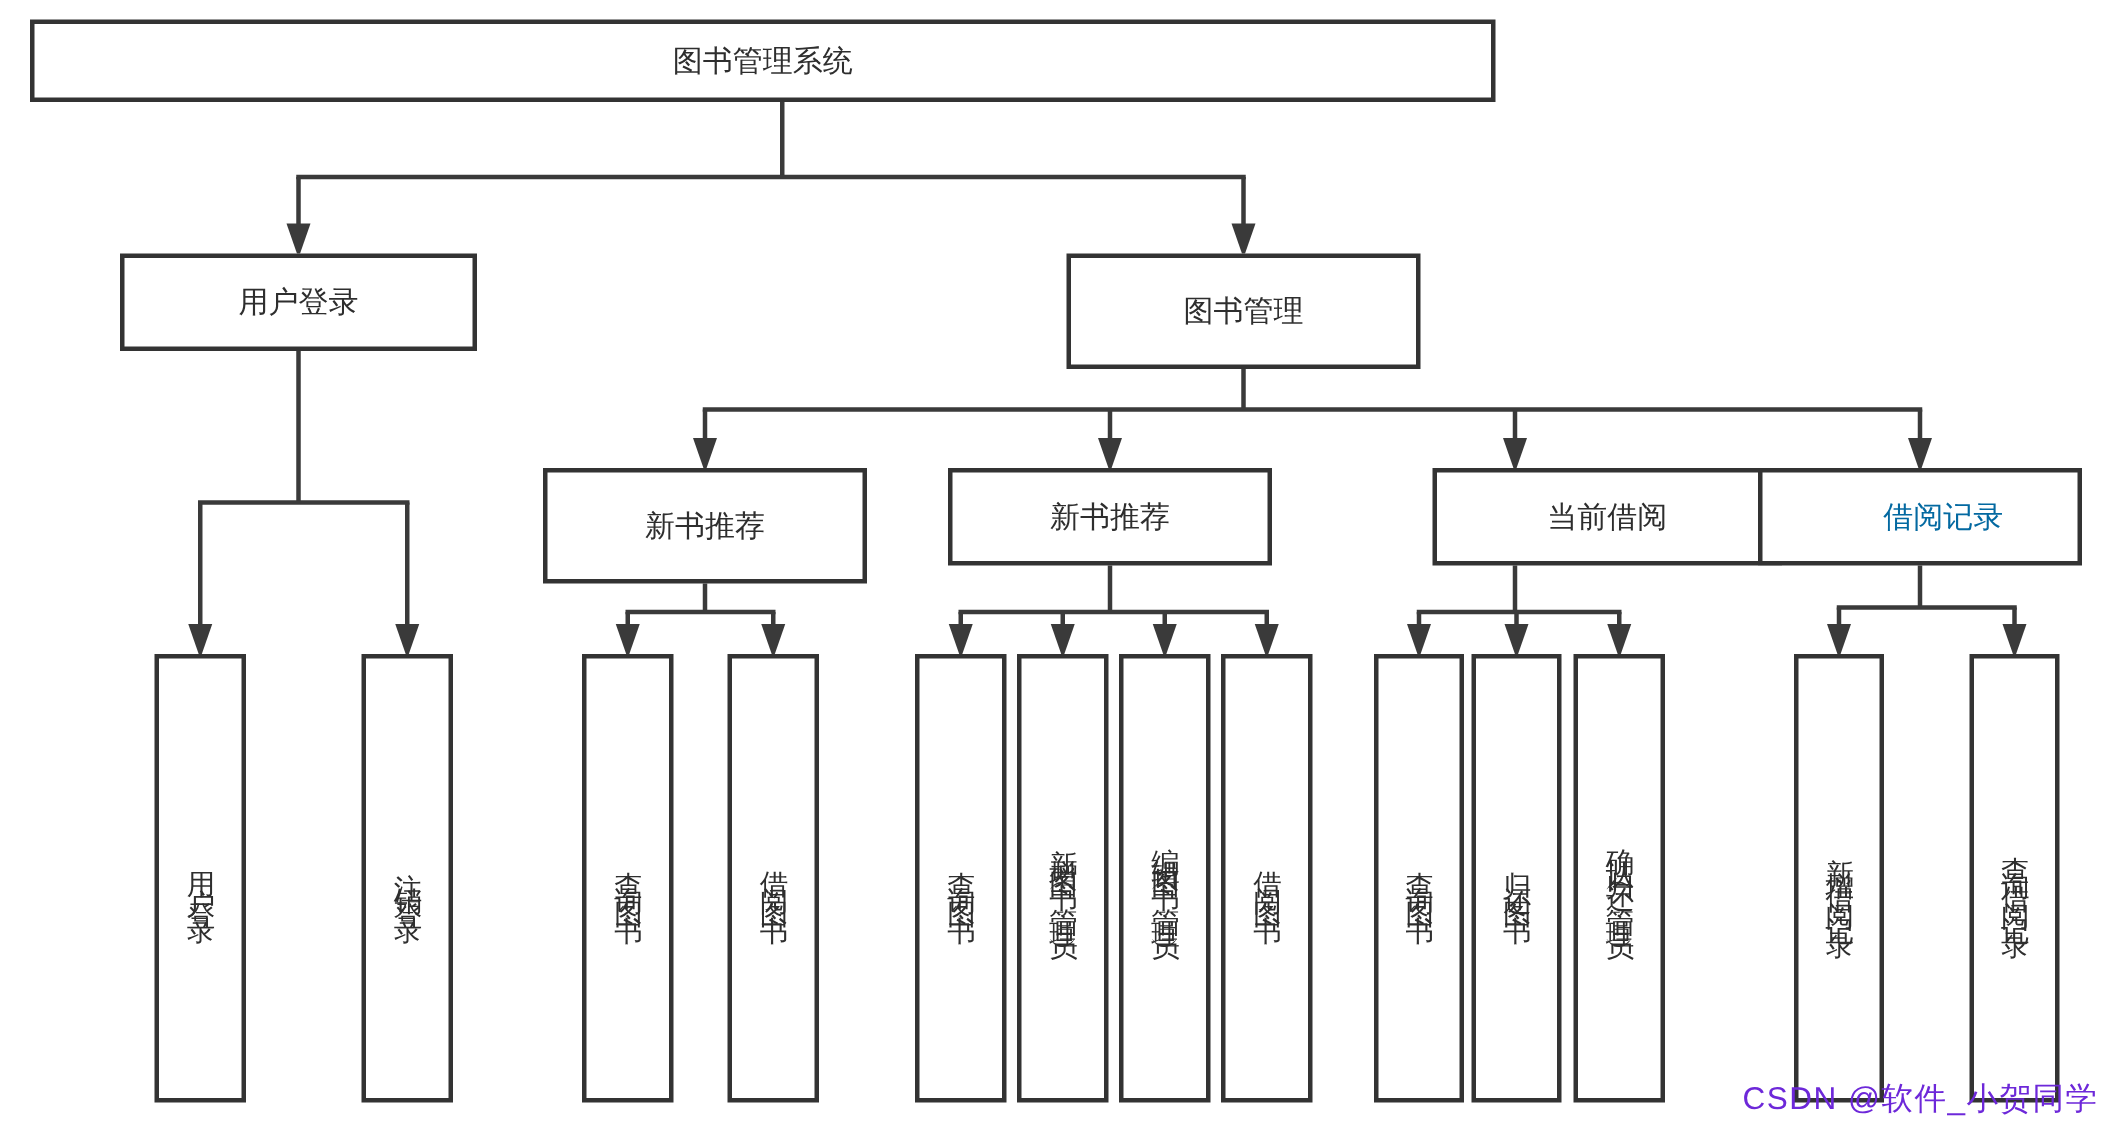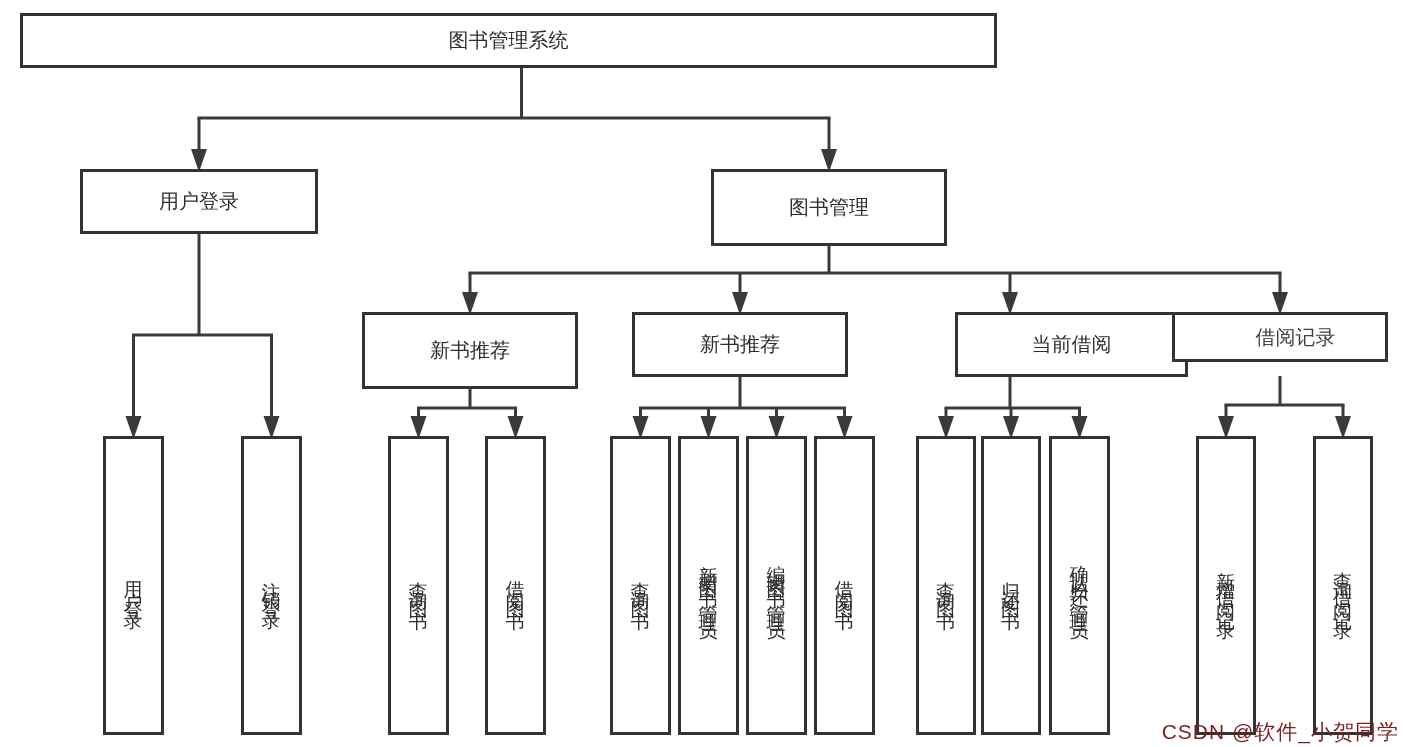--- a/index.html
+++ b/index.html
@@ -114,21 +114,21 @@
       </div>
       <div class="node" style="left: 362px; top: 312px; width: 216px; height: 77px; border-color: rgb(51, 51, 51); color: rgb(46, 46, 46);">
         <span>新书推荐</span>
       </div>
       <div class="node" style="left: 632px; top: 312px; width: 216px; height: 65px; border-color: rgb(51, 51, 51); color: rgb(46, 46, 46);">
         <span>新书推荐</span>
       </div>
       <div class="node" style="left: 955px; top: 312px; width: 233px; height: 65px; border-color: rgb(51, 51, 51); color: rgb(46, 46, 46);">
         <span>当前借阅</span>
       </div>
-      <div class="node" style="left: 1172px; top: 312px; width: 216px; height: 50px; border-color: rgb(51, 51, 51); color: #404040; padding-left: 31px;">
+      <div class="node" style="left: 1172px; top: 312px; width: 216px; height: 65px; border-color: rgb(51, 51, 51); color: #0369a1; padding-left: 31px;">
         <span>借阅记录</span>
       </div>
       <div class="node vertical" style="left: 103px; top: 436px; width: 61px; height: 299px; border-color: rgb(51, 51, 51); color: rgb(46, 46, 46);">
         <span>用户登录</span>
       </div>
       <div class="node vertical" style="left: 241px; top: 436px; width: 61px; height: 299px; border-color: rgb(51, 51, 51); color: rgb(46, 46, 46);">
         <span>注销登录</span>
       </div>
       <div class="node vertical" style="left: 388px; top: 436px; width: 61px; height: 299px; border-color: rgb(51, 51, 51); color: rgb(46, 46, 46);">
         <span>查询图书</span>
@@ -157,14 +157,14 @@
       <div class="node vertical long" style="left: 1049px; top: 436px; width: 61px; height: 299px; border-color: rgb(51, 51, 51); color: rgb(46, 46, 46);">
         <span>确认归还（管理员）</span>
       </div>
       <div class="node vertical" style="left: 1196px; top: 436px; width: 60px; height: 299px; border-color: rgb(51, 51, 51); color: rgb(46, 46, 46);">
         <span>新增借阅记录</span>
       </div>
       <div class="node vertical" style="left: 1313px; top: 436px; width: 60px; height: 299px; border-color: rgb(51, 51, 51); color: rgb(46, 46, 46);">
         <span>查询借阅记录</span>
       </div>
     </div>
-  <div class="watermark" style="color: #7f1d1d;">CSDN @软件_小贺同学</div>
+  <div class="watermark" style="color: #6d28d9;">CSDN @软件_小贺同学</div>
 </div>
 
 </body></html>

